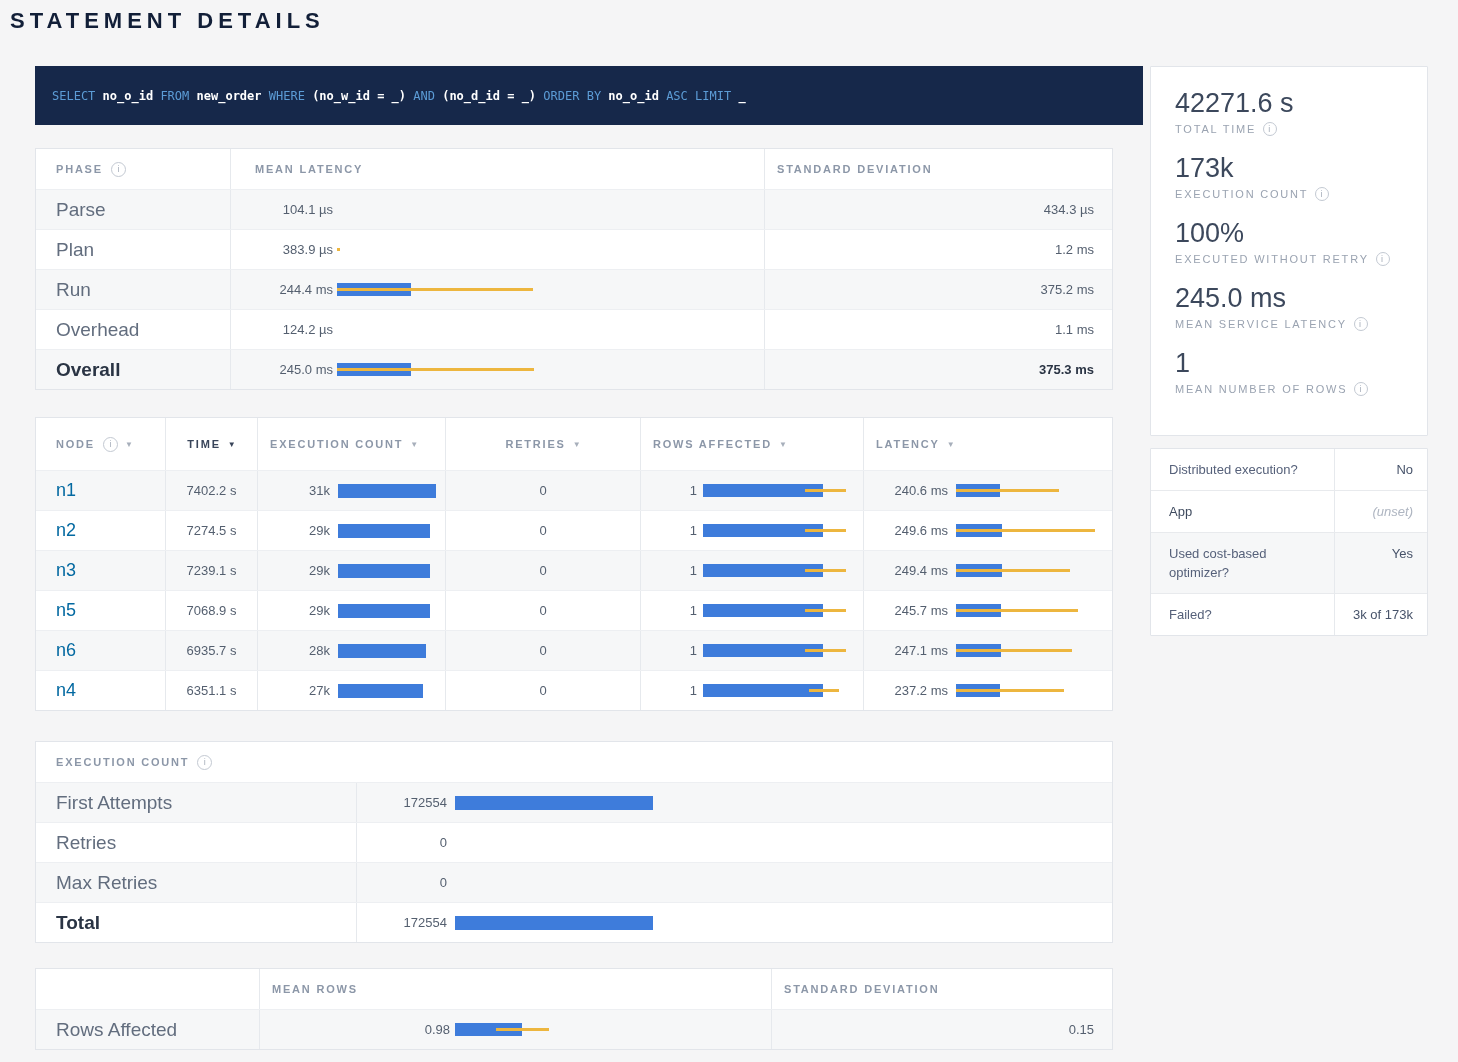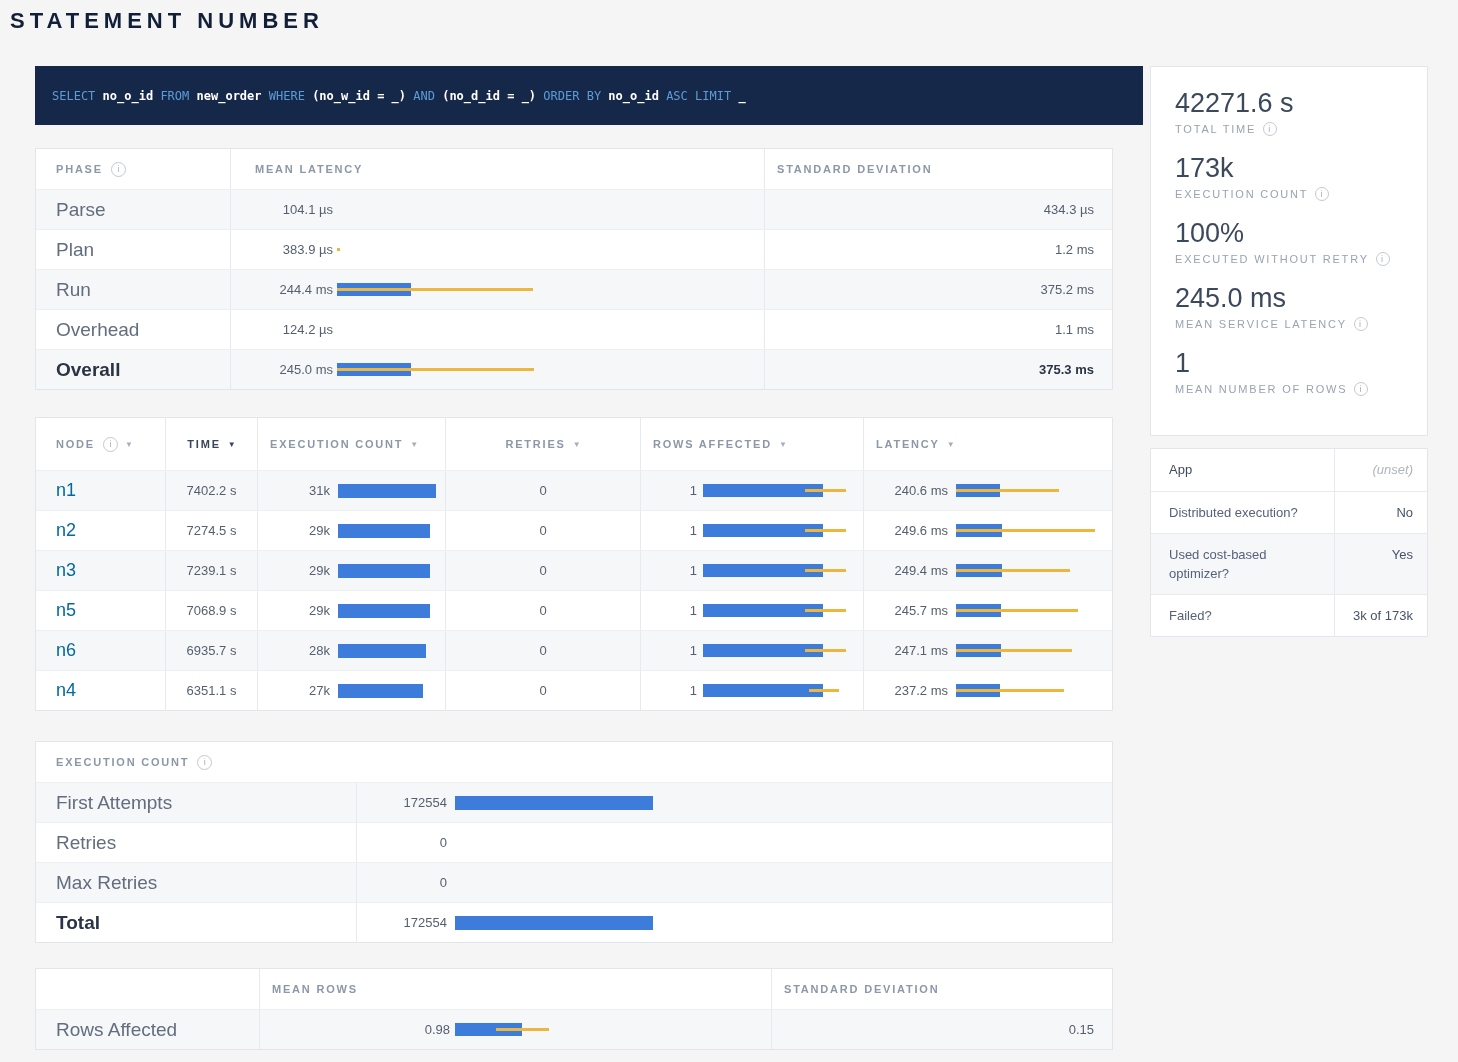--- a/index.html
+++ b/index.html
@@ -108,21 +108,21 @@
   .d-value.muted { color:#AEB5C1; font-style:italic; }
 
   .mt23 { margin-top:23px; }
   .mt27 { margin-top:27px; }
   .mt30 { margin-top:30px; }
   .mt25 { margin-top:25px; }
 </style>
 </head>
 <body>
 
-<h1 class="page-title">STATEMENT NUMBER</h1>
+<h1 class="page-title">STATEMENT DETAILS</h1>
 
 <div class="main-col">
   <div class="sql-box">
     <div id="sql-text"><span class="sql-kw">SELECT </span><span class="sql-id">no_o_id</span><span class="sql-kw"> FROM </span><span class="sql-id">new_order</span><span class="sql-kw"> WHERE </span><span class="sql-id">(no_w_id = _)</span><span class="sql-kw"> AND </span><span class="sql-id">(no_d_id = _)</span><span class="sql-kw"> ORDER BY </span><span class="sql-id">no_o_id</span><span class="sql-kw"> ASC LIMIT </span><span class="sql-id">_</span></div>
   </div>
 
   <div class="table mt23">
     <div class="thead grid-phase" id="phase-head">
         <div class="cell pad20">
           <span class="hlabel">PHASE</span>
@@ -523,28 +523,28 @@
       <div class="stat">
         <div class="stat-value">245.0 ms</div>
         <div class="stat-label">MEAN SERVICE LATENCY<i class="info-icon">i</i></div>
       </div>
       <div class="stat">
         <div class="stat-value">1</div>
         <div class="stat-label">MEAN NUMBER OF ROWS<i class="info-icon">i</i></div>
       </div>
     </div>
   <div class="card details-card" id="details-panel">
+      <div class="drow">
+        <div class="d-label">Distributed execution?</div>
+        <div class="d-value">No</div>
+      </div>
       <div class="drow d-header">
         <div class="d-label">App</div>
         <div class="d-value muted">(unset)</div>
       </div>
-      <div class="drow">
-        <div class="d-label">Distributed execution?</div>
-        <div class="d-value">No</div>
-      </div>
       <div class="drow alt">
         <div class="d-label">Used cost-based optimizer?</div>
         <div class="d-value">Yes</div>
       </div>
       <div class="drow">
         <div class="d-label">Failed?</div>
         <div class="d-value">3k of 173k</div>
       </div>
     </div>
 </div>

